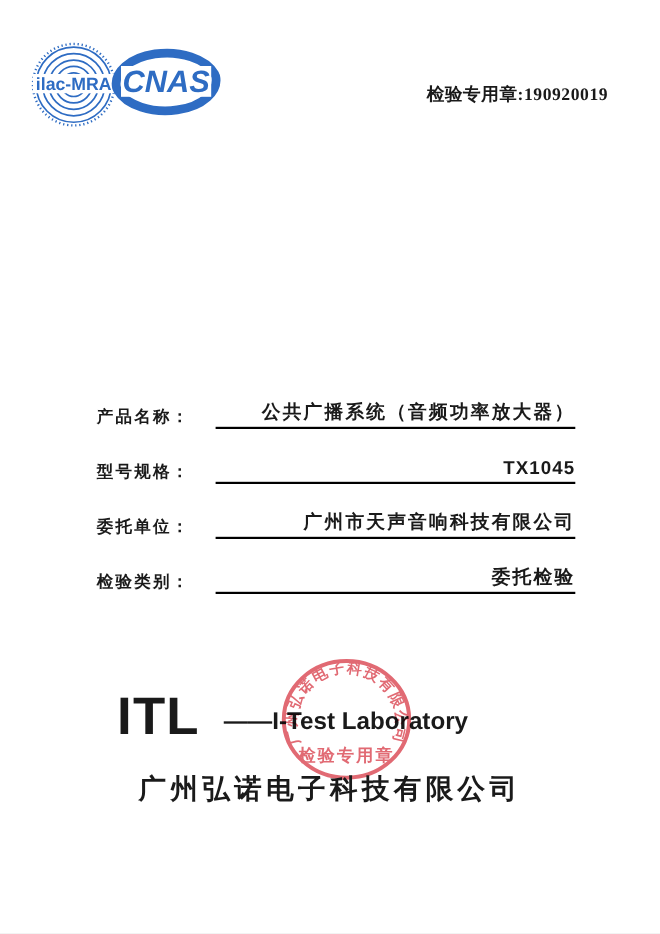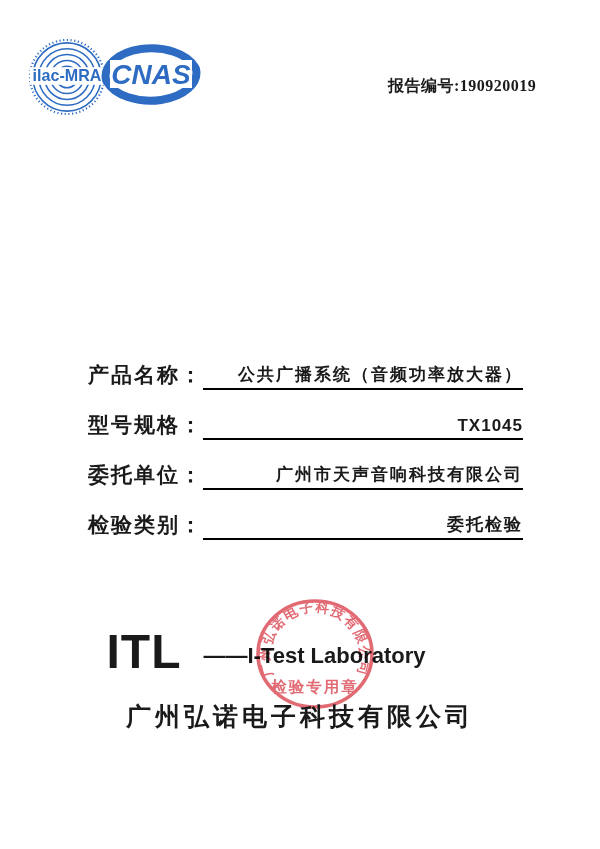--- a/index.html
+++ b/index.html
@@ -35,21 +35,21 @@
     font-size:46px;font-weight:bold;
     letter-spacing:2px;
     margin:0;
   }
 
   
   .fields{position:absolute;left:88px;top:360px;width:435px;}
   .field-row{display:flex;align-items:flex-end;height:30px;margin-bottom:20px;}
   .field-label{
     flex:0 0 108px;
-    font-size:21px;font-weight:bold;letter-spacing:2px;
+    font-size:15px;font-weight:bold;letter-spacing:2px;
     white-space:nowrap;padding-bottom:1px;
   }
   .field-line{
     flex:1;
     border-bottom:2px solid #000;
     text-align:right;
     font-size:17px;font-weight:bold;letter-spacing:2px;
     padding-bottom:2px;
     white-space:nowrap;
   }
@@ -102,21 +102,21 @@
 
     <svg class="cnas-logo" viewBox="0 0 102 64" xmlns="http://www.w3.org/2000/svg">
       <path d="M 6 38 A 46 28 0 0 1 95 25" fill="none" stroke="#2e6cc3" stroke-width="8" stroke-linecap="round"></path>
       <path d="M 7 40 A 46 28 0 0 0 96 27" fill="none" stroke="#2e6cc3" stroke-width="8" stroke-linecap="round"></path>
       <rect x="10" y="18" width="82" height="28" fill="#ffffff"></rect>
       <text x="51" y="42" text-anchor="middle" fill="#2e6cc3" font-family="Liberation Sans, DejaVu Sans, sans-serif" font-size="28" font-weight="bold" font-style="italic">CNAS</text>
     </svg>
 
   </div>
 
-  <div class="report-no">报告编号:190920019</div>
+  <div class="report-no">检验专用章:190920019</div>
 
 
   <div class="fields">
     <div class="field-row">
       <span class="field-label">产品名称：</span>
       <span class="field-line">公共广播系统（音频功率放大器）</span>
     </div>
     <div class="field-row">
       <span class="field-label">型号规格：</span>
       <span class="field-line sans">TX1045</span>

